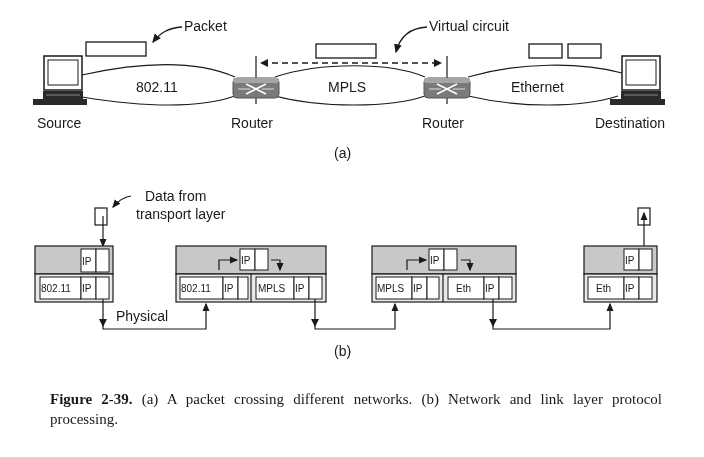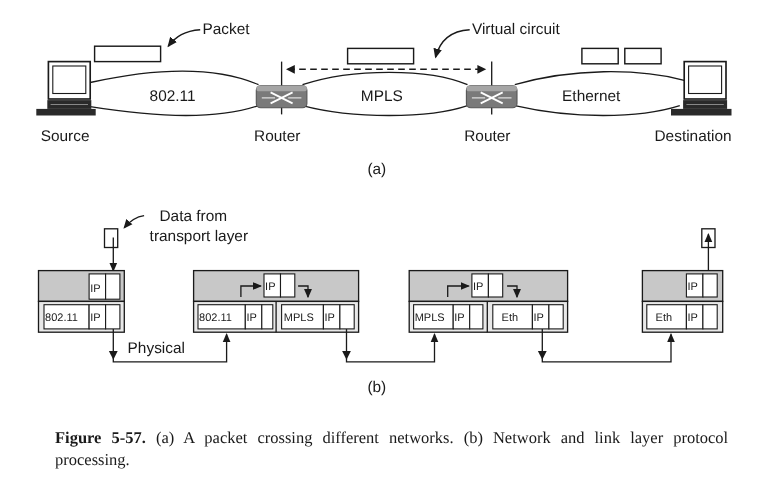--- a/index.html
+++ b/index.html
@@ -161,13 +161,13 @@
   <path d="M99,319 L103,327 L107,319 z" fill="#1a1a1a"></path>
   <path d="M315,299 L315,329 L395,329 L395,304" fill="none" stroke="#1a1a1a" stroke-width="1.2" marker-end="url(#arr)"></path>
   <path d="M311,319 L315,327 L319,319 z" fill="#1a1a1a"></path>
   <path d="M493,299 L493,329 L610,329 L610,304" fill="none" stroke="#1a1a1a" stroke-width="1.2" marker-end="url(#arr)"></path>
   <path d="M489,319 L493,327 L497,319 z" fill="#1a1a1a"></path>
 
   <text class="lbl" x="116" y="321">Physical</text>
   <text class="lbl" x="334" y="356">(b)</text>
 </svg>
 
-<div class="caption"><b>Figure 5-57.</b><span> (a) A packet crossing different networks. (b) Network and link layer protocol processing.</span></div>
+<div class="caption"><b>Figure 2-39.</b><span> (a) A packet crossing different networks. (b) Network and link layer protocol processing.</span></div>
 
 </body></html>

